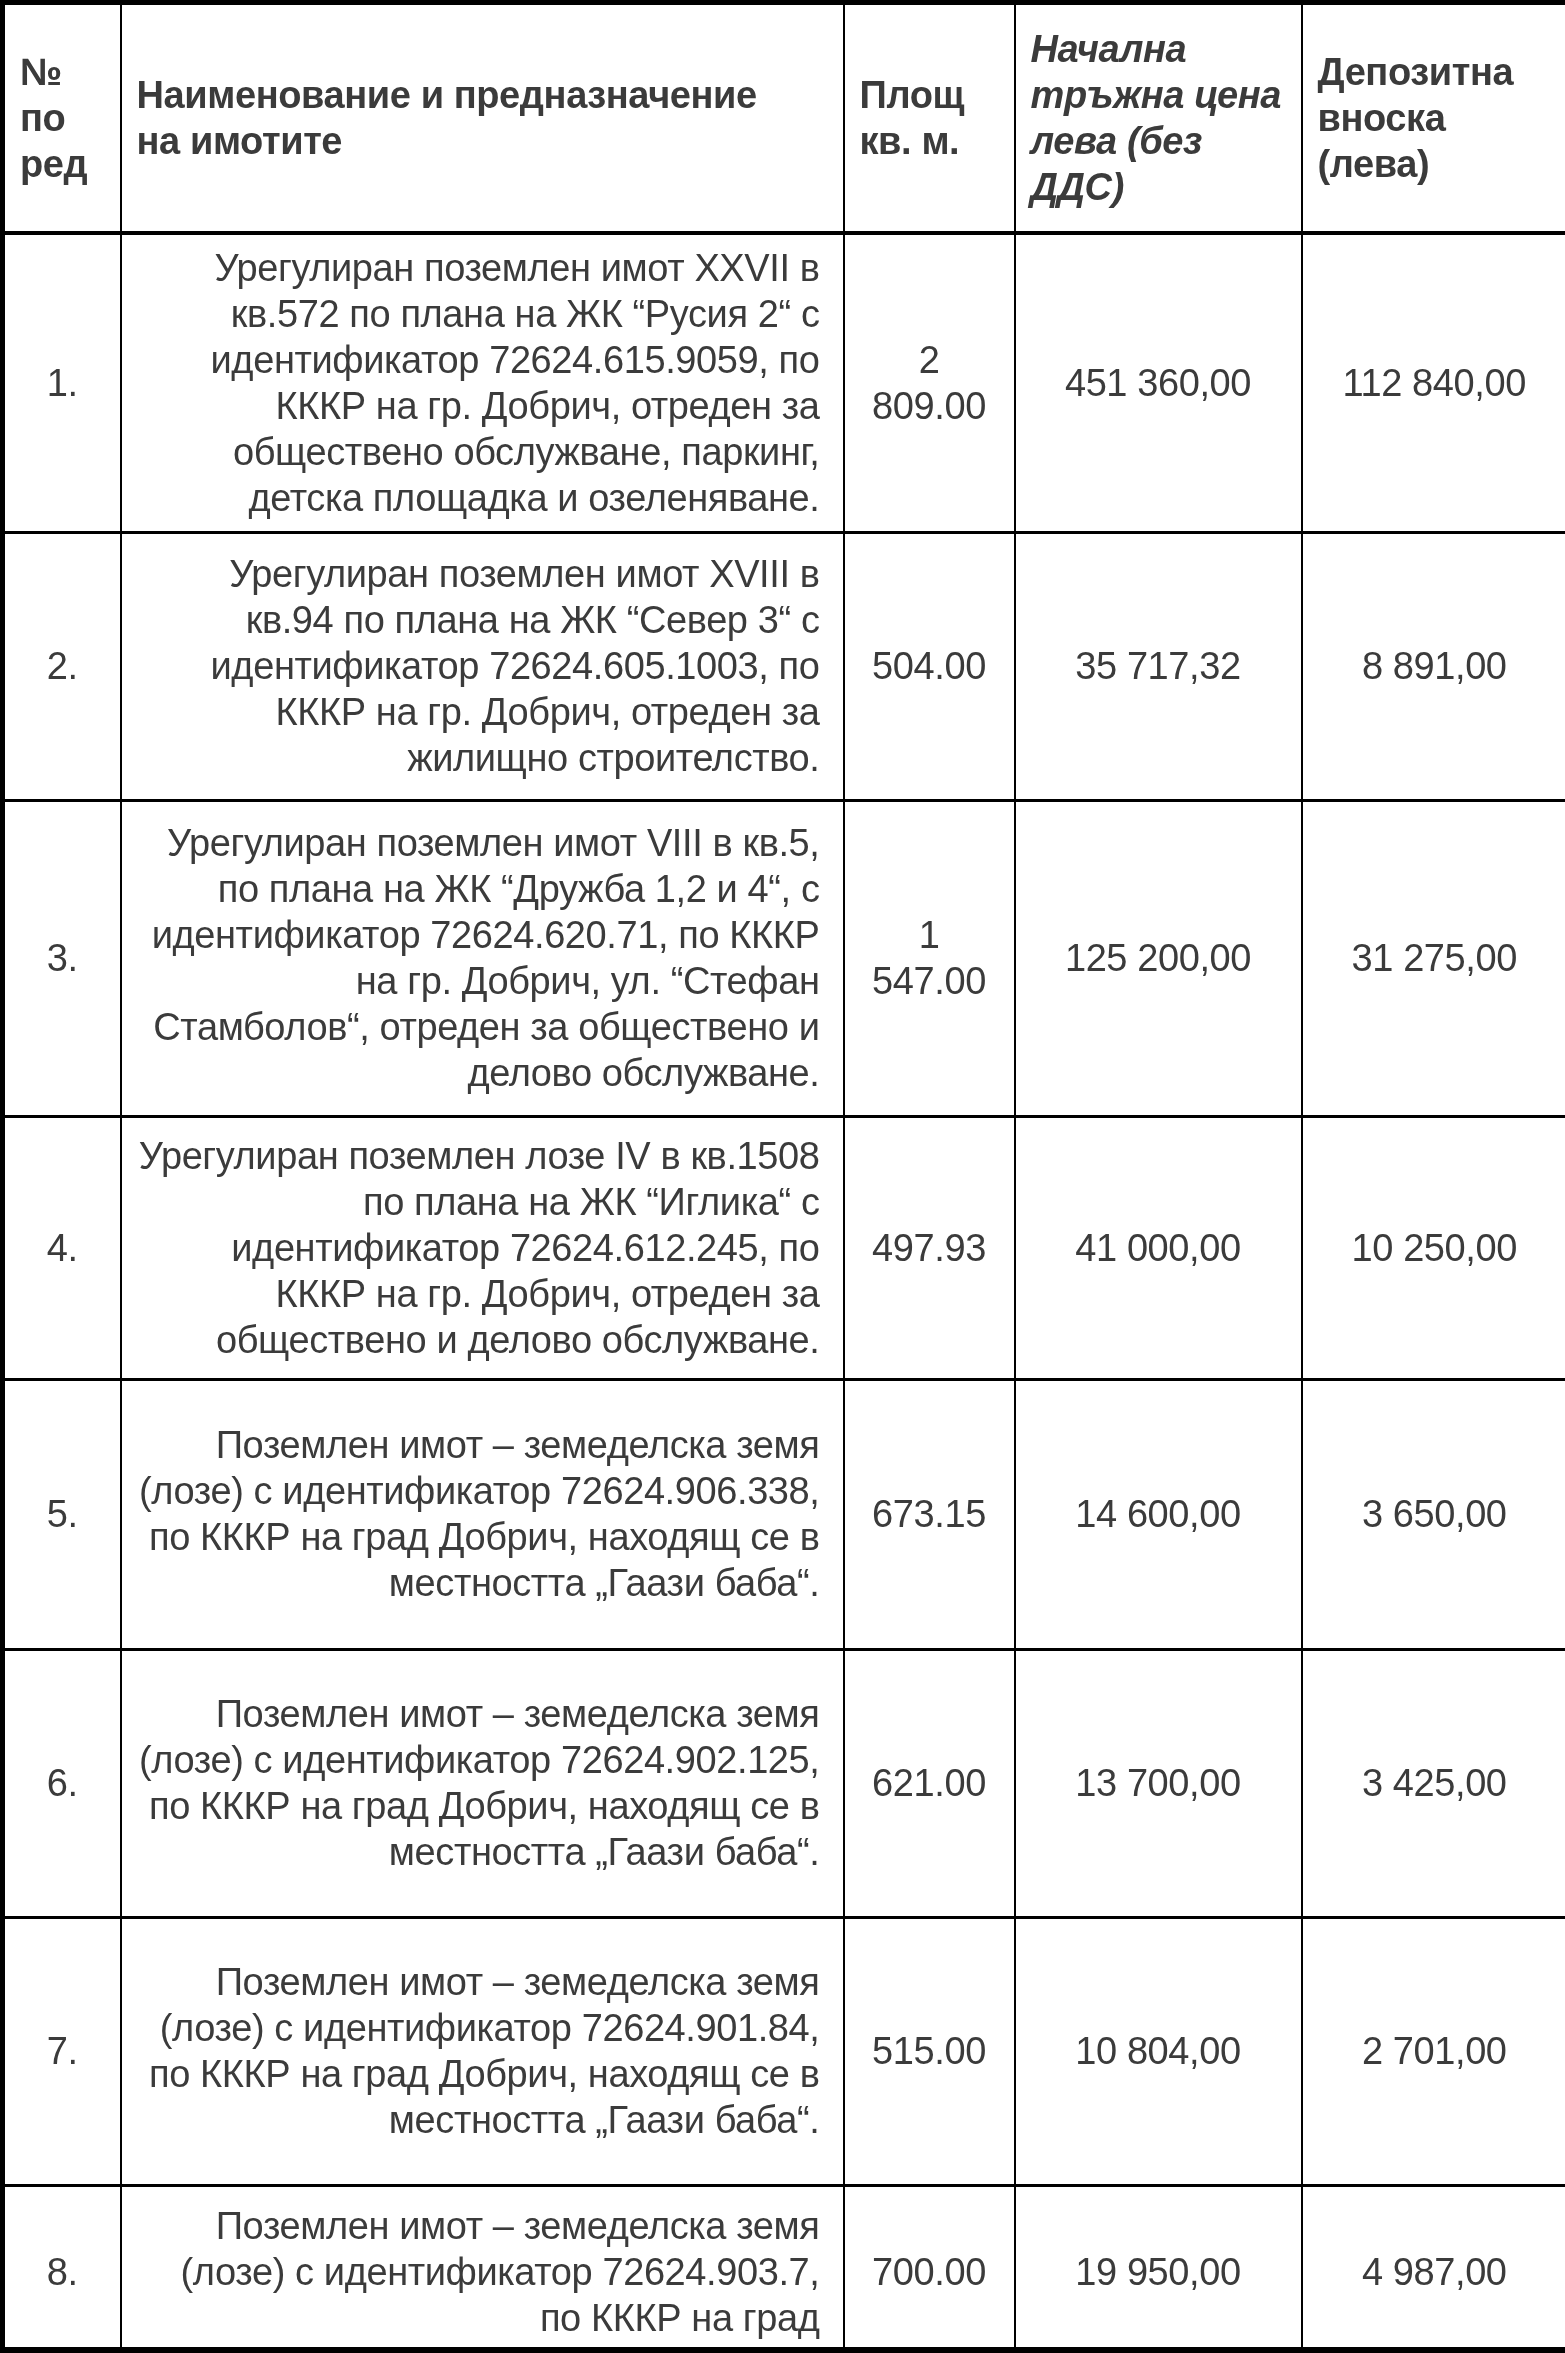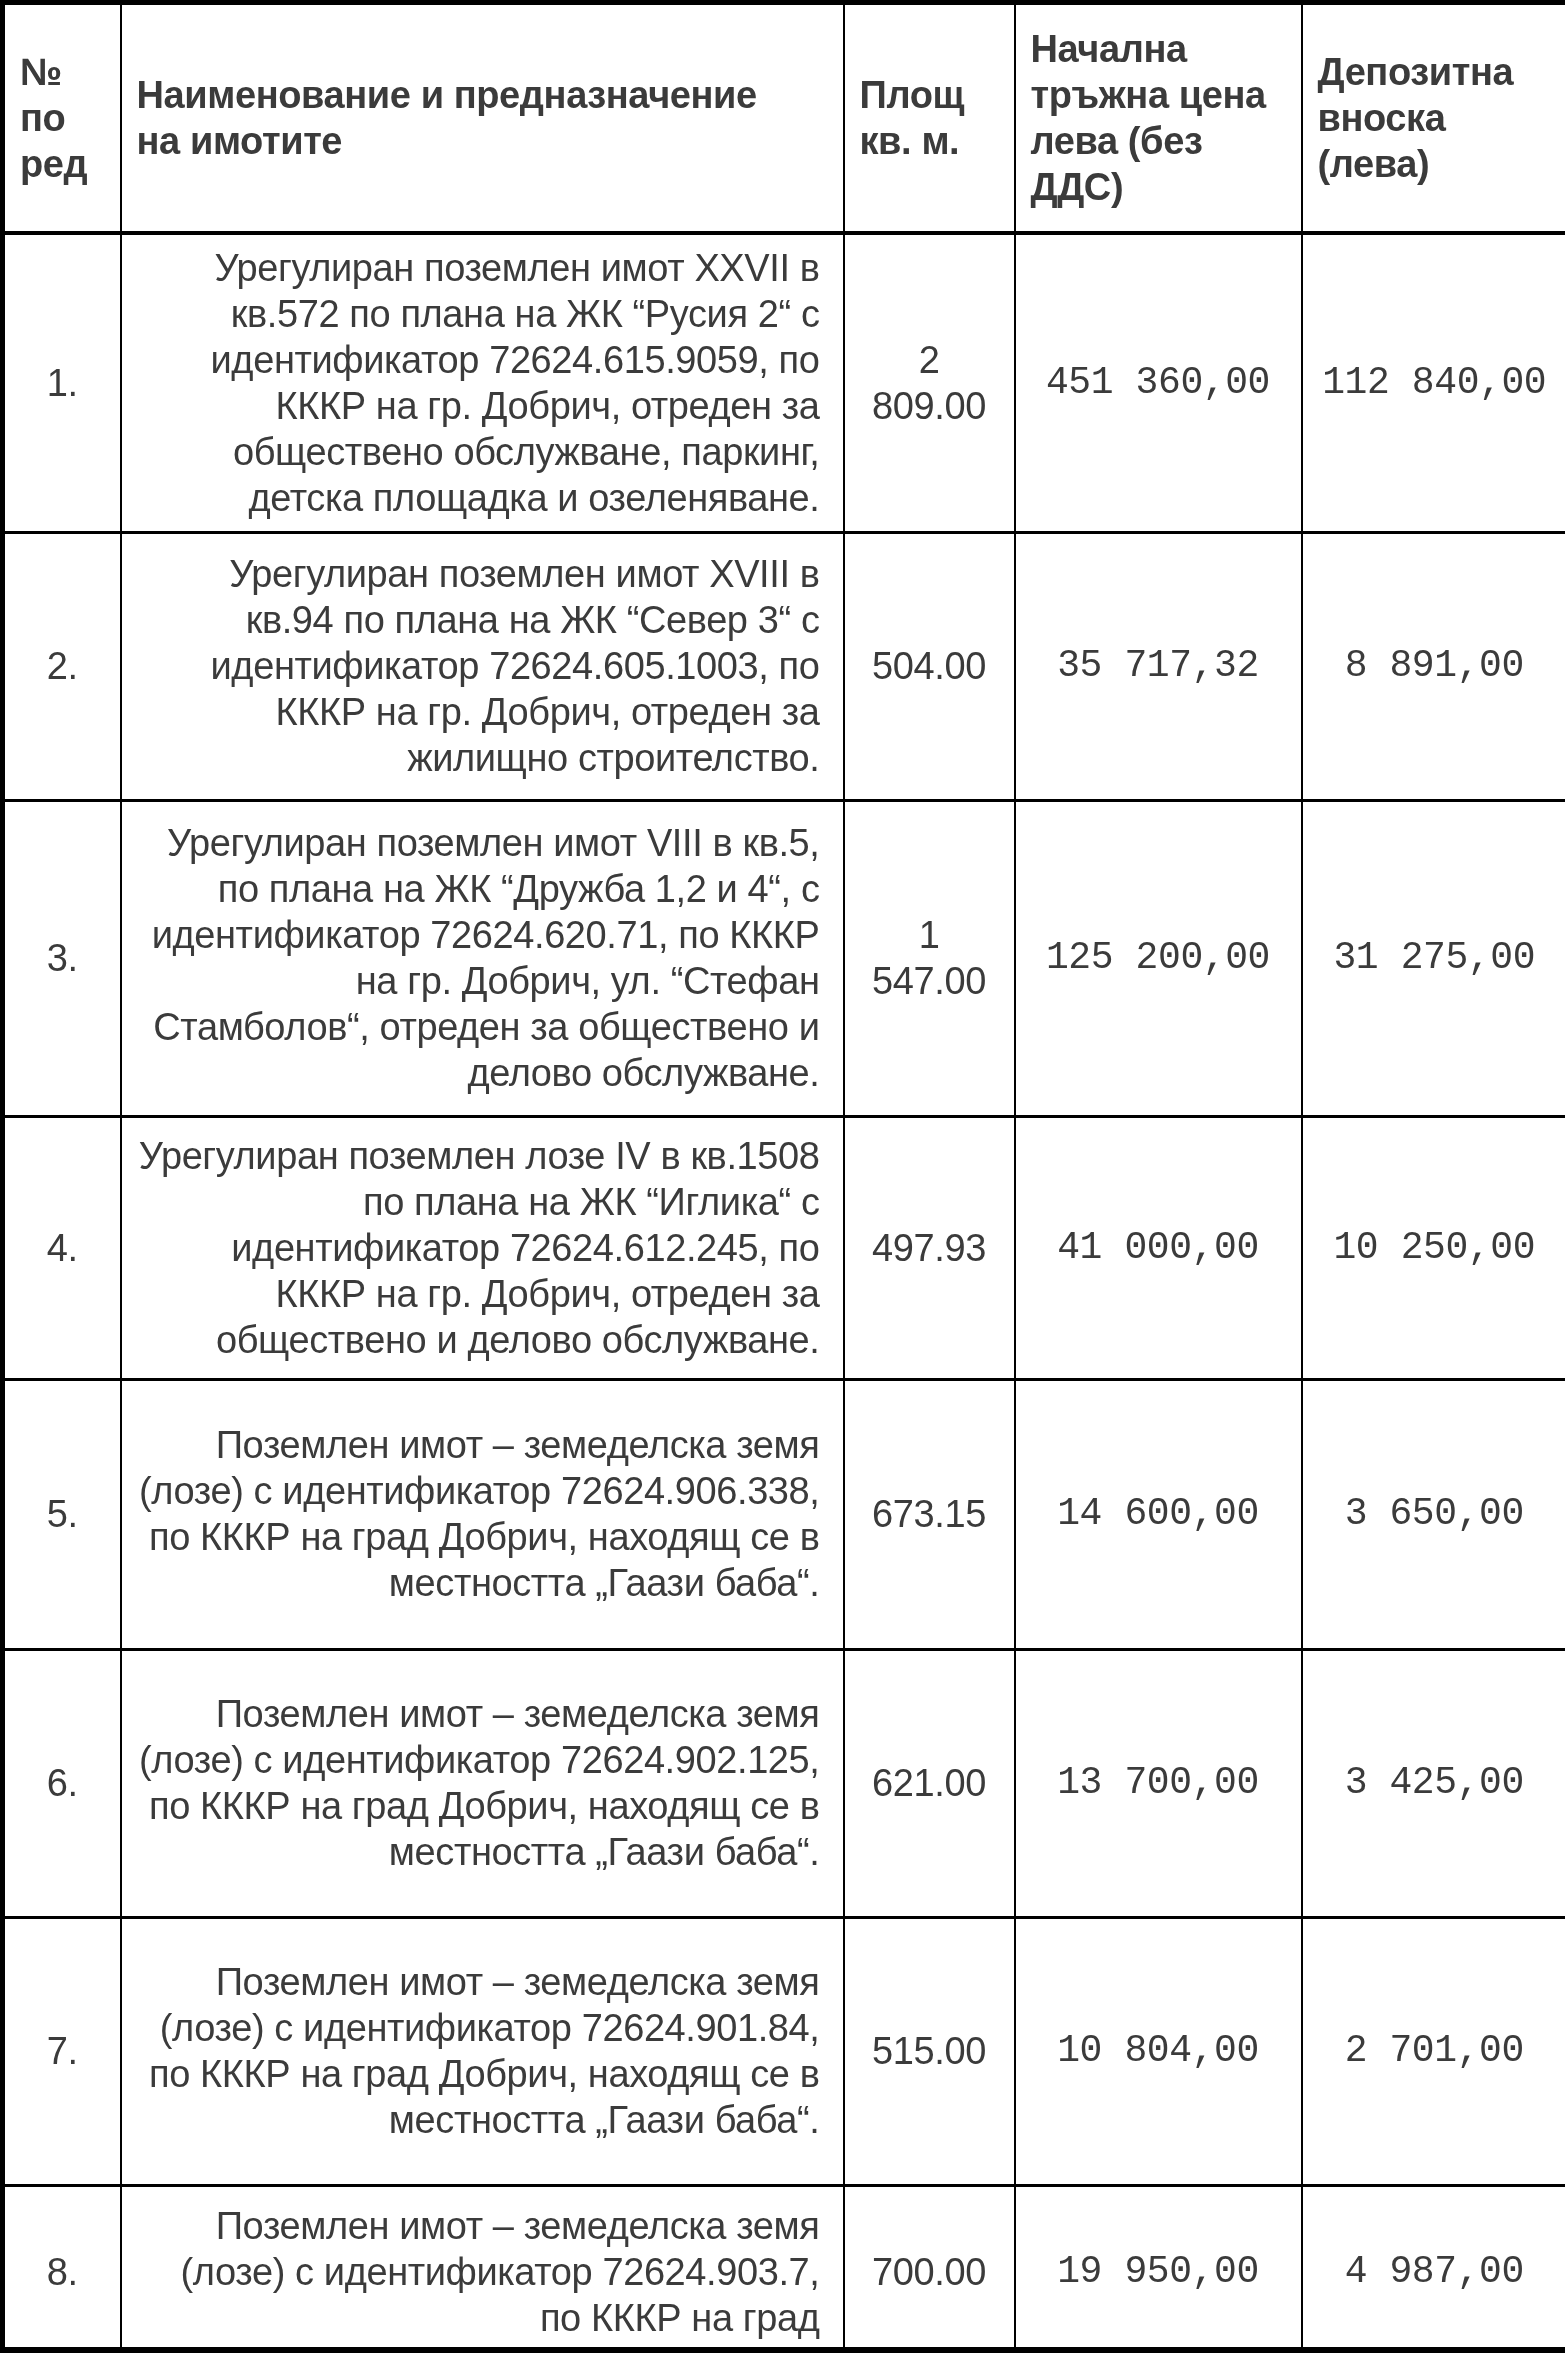--- a/index.html
+++ b/index.html
@@ -33,39 +33,39 @@
     font-weight: bold;
     text-align: left;
     white-space: pre-line;
     padding: 8.3px 11.6px 8.3px 15px;
   }
   th.h-name { padding-left: 11.6px; margin-left: 25px; }
   th.h-price {
     white-space: normal;
     text-align: justify;
     padding: 8.3px 13.3px;
+    font-style: italic;
   }
   td.c-num {
     text-align: center;
     padding: 3.3px;
   }
   td.c-name {
     text-align: right;
     padding: 10px 23px 10px 11.6px;
   }
   td.c-area {
     text-align: center;
     white-space: pre-line;
     padding: 3.3px 5px;
   }
   td.c-price, td.c-deposit {
     text-align: center;
     padding: 3.3px 6.6px;
     white-space: nowrap;
-    font-family: Liberation Mono, monospace;
   }
   .bottom-edge {
     position: absolute;
     left: 0; right: 0; bottom: 0;
     height: 6.6px;
     background: #000;
   }
 </style>
 </head>
 <body>

